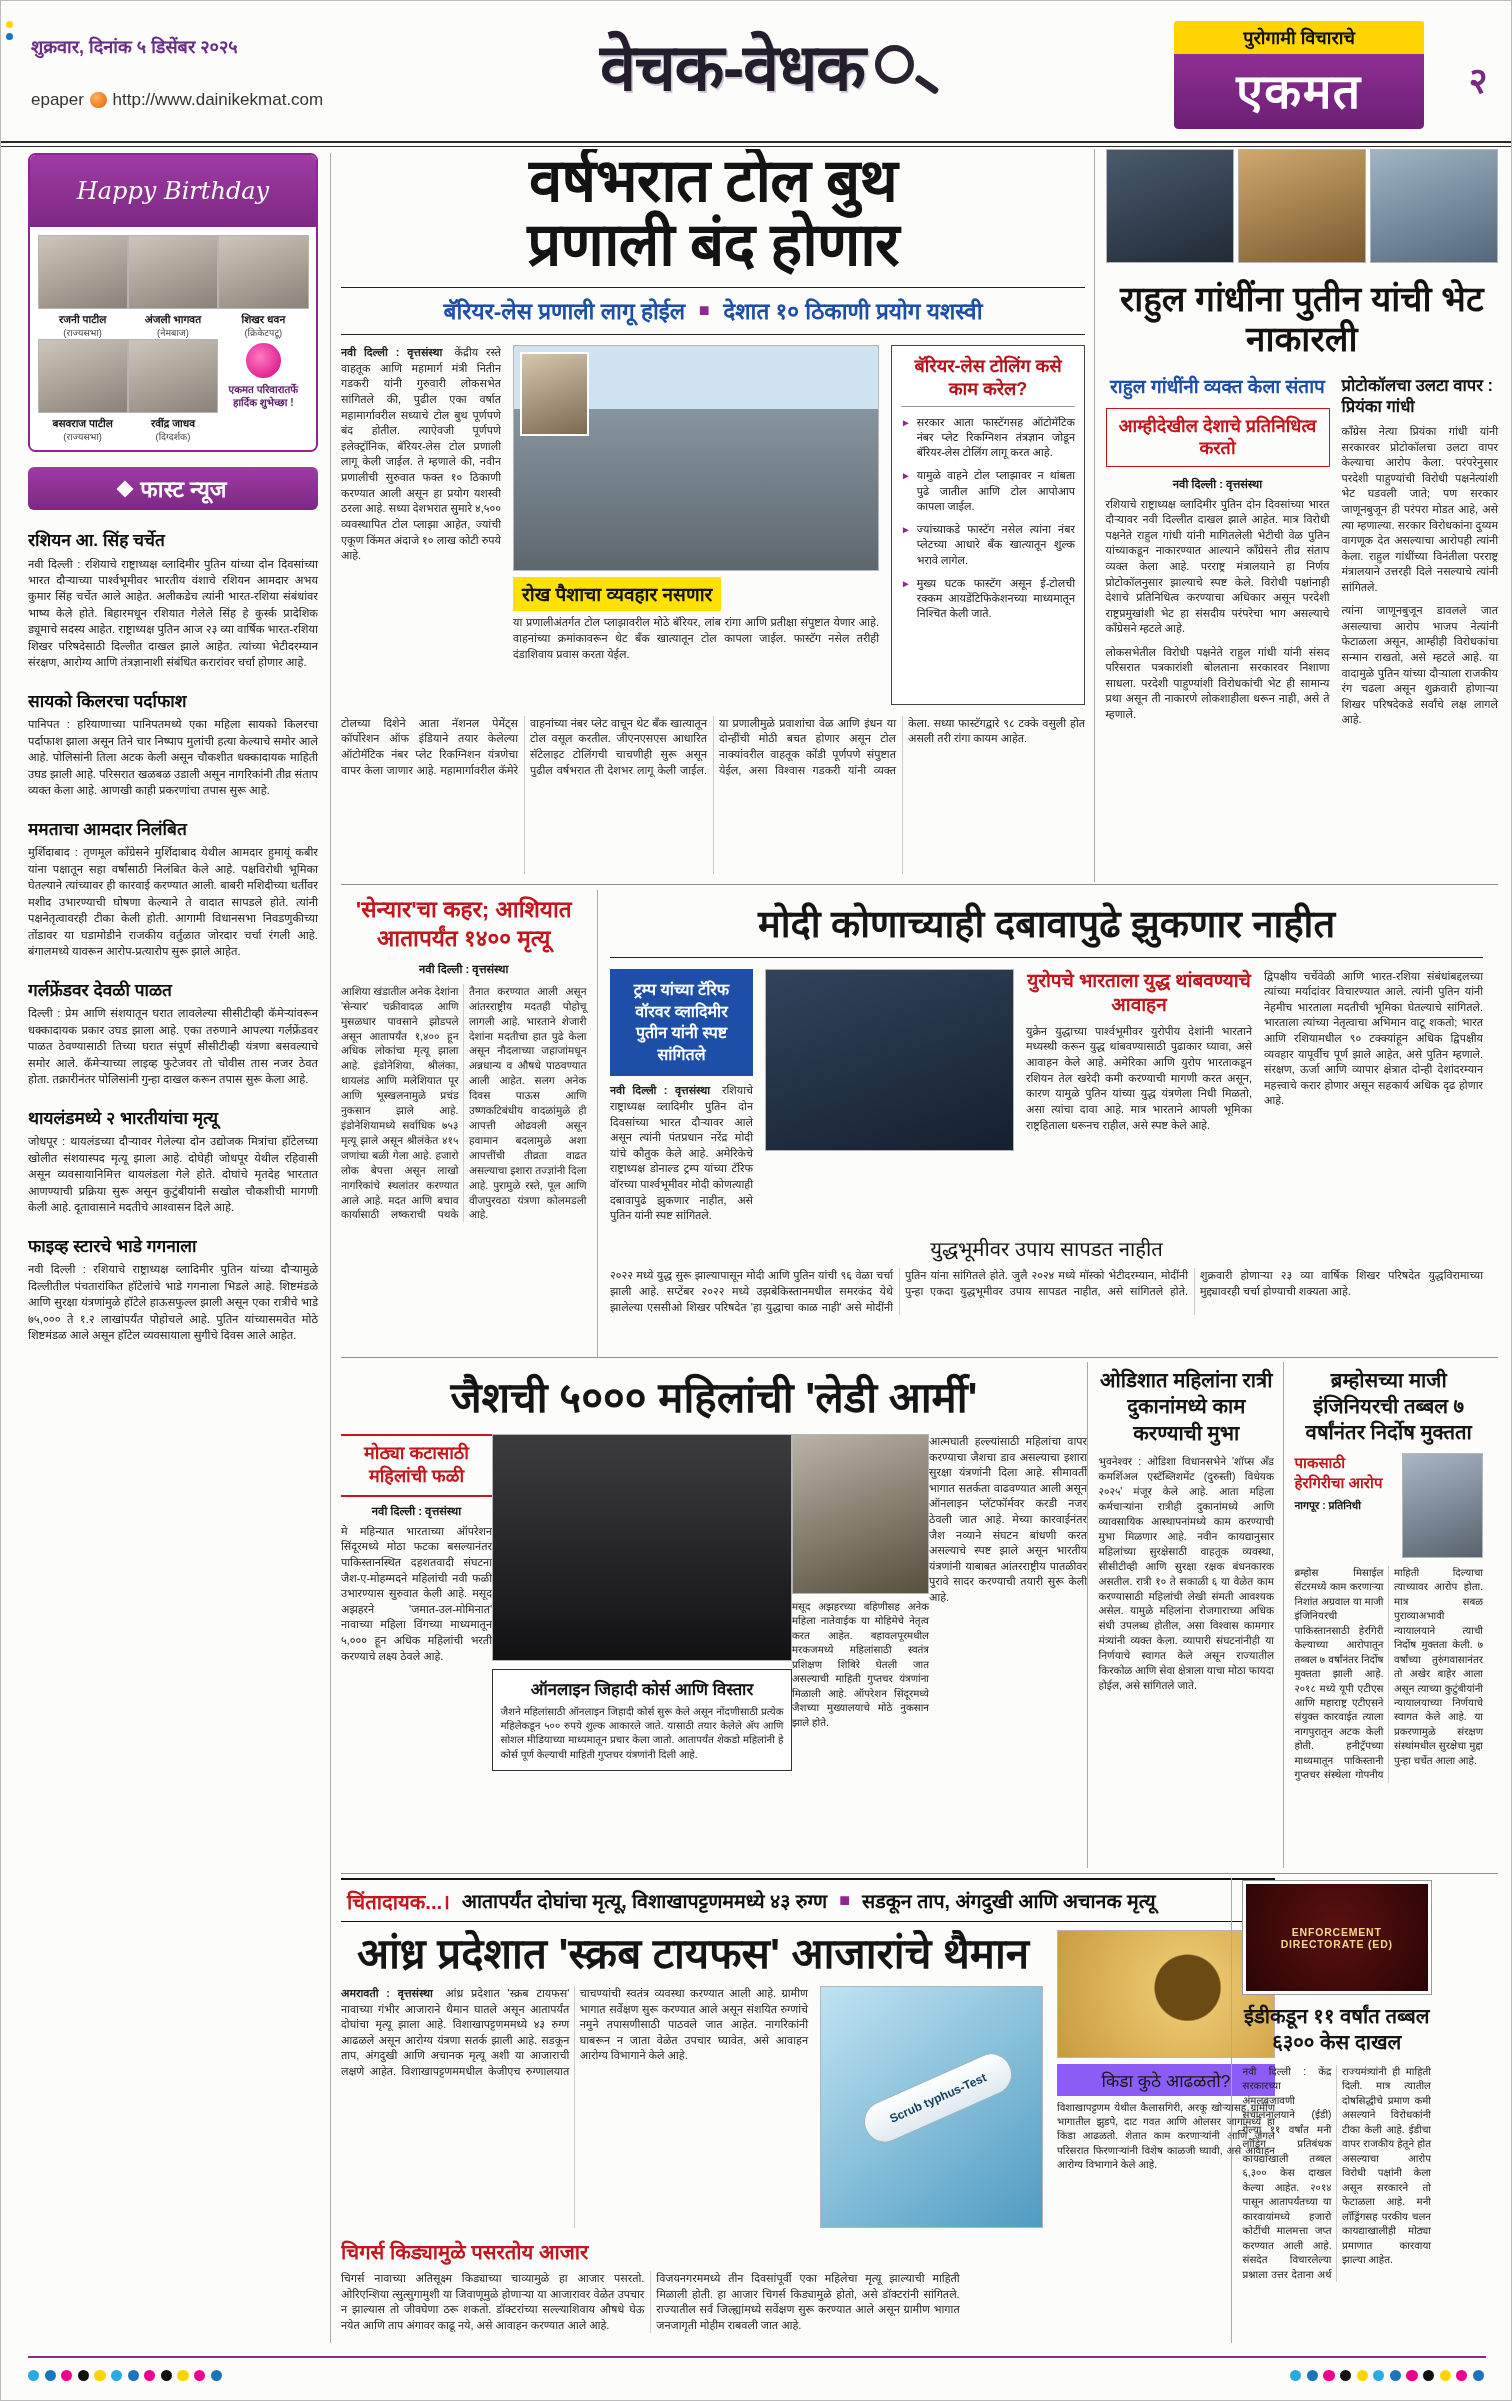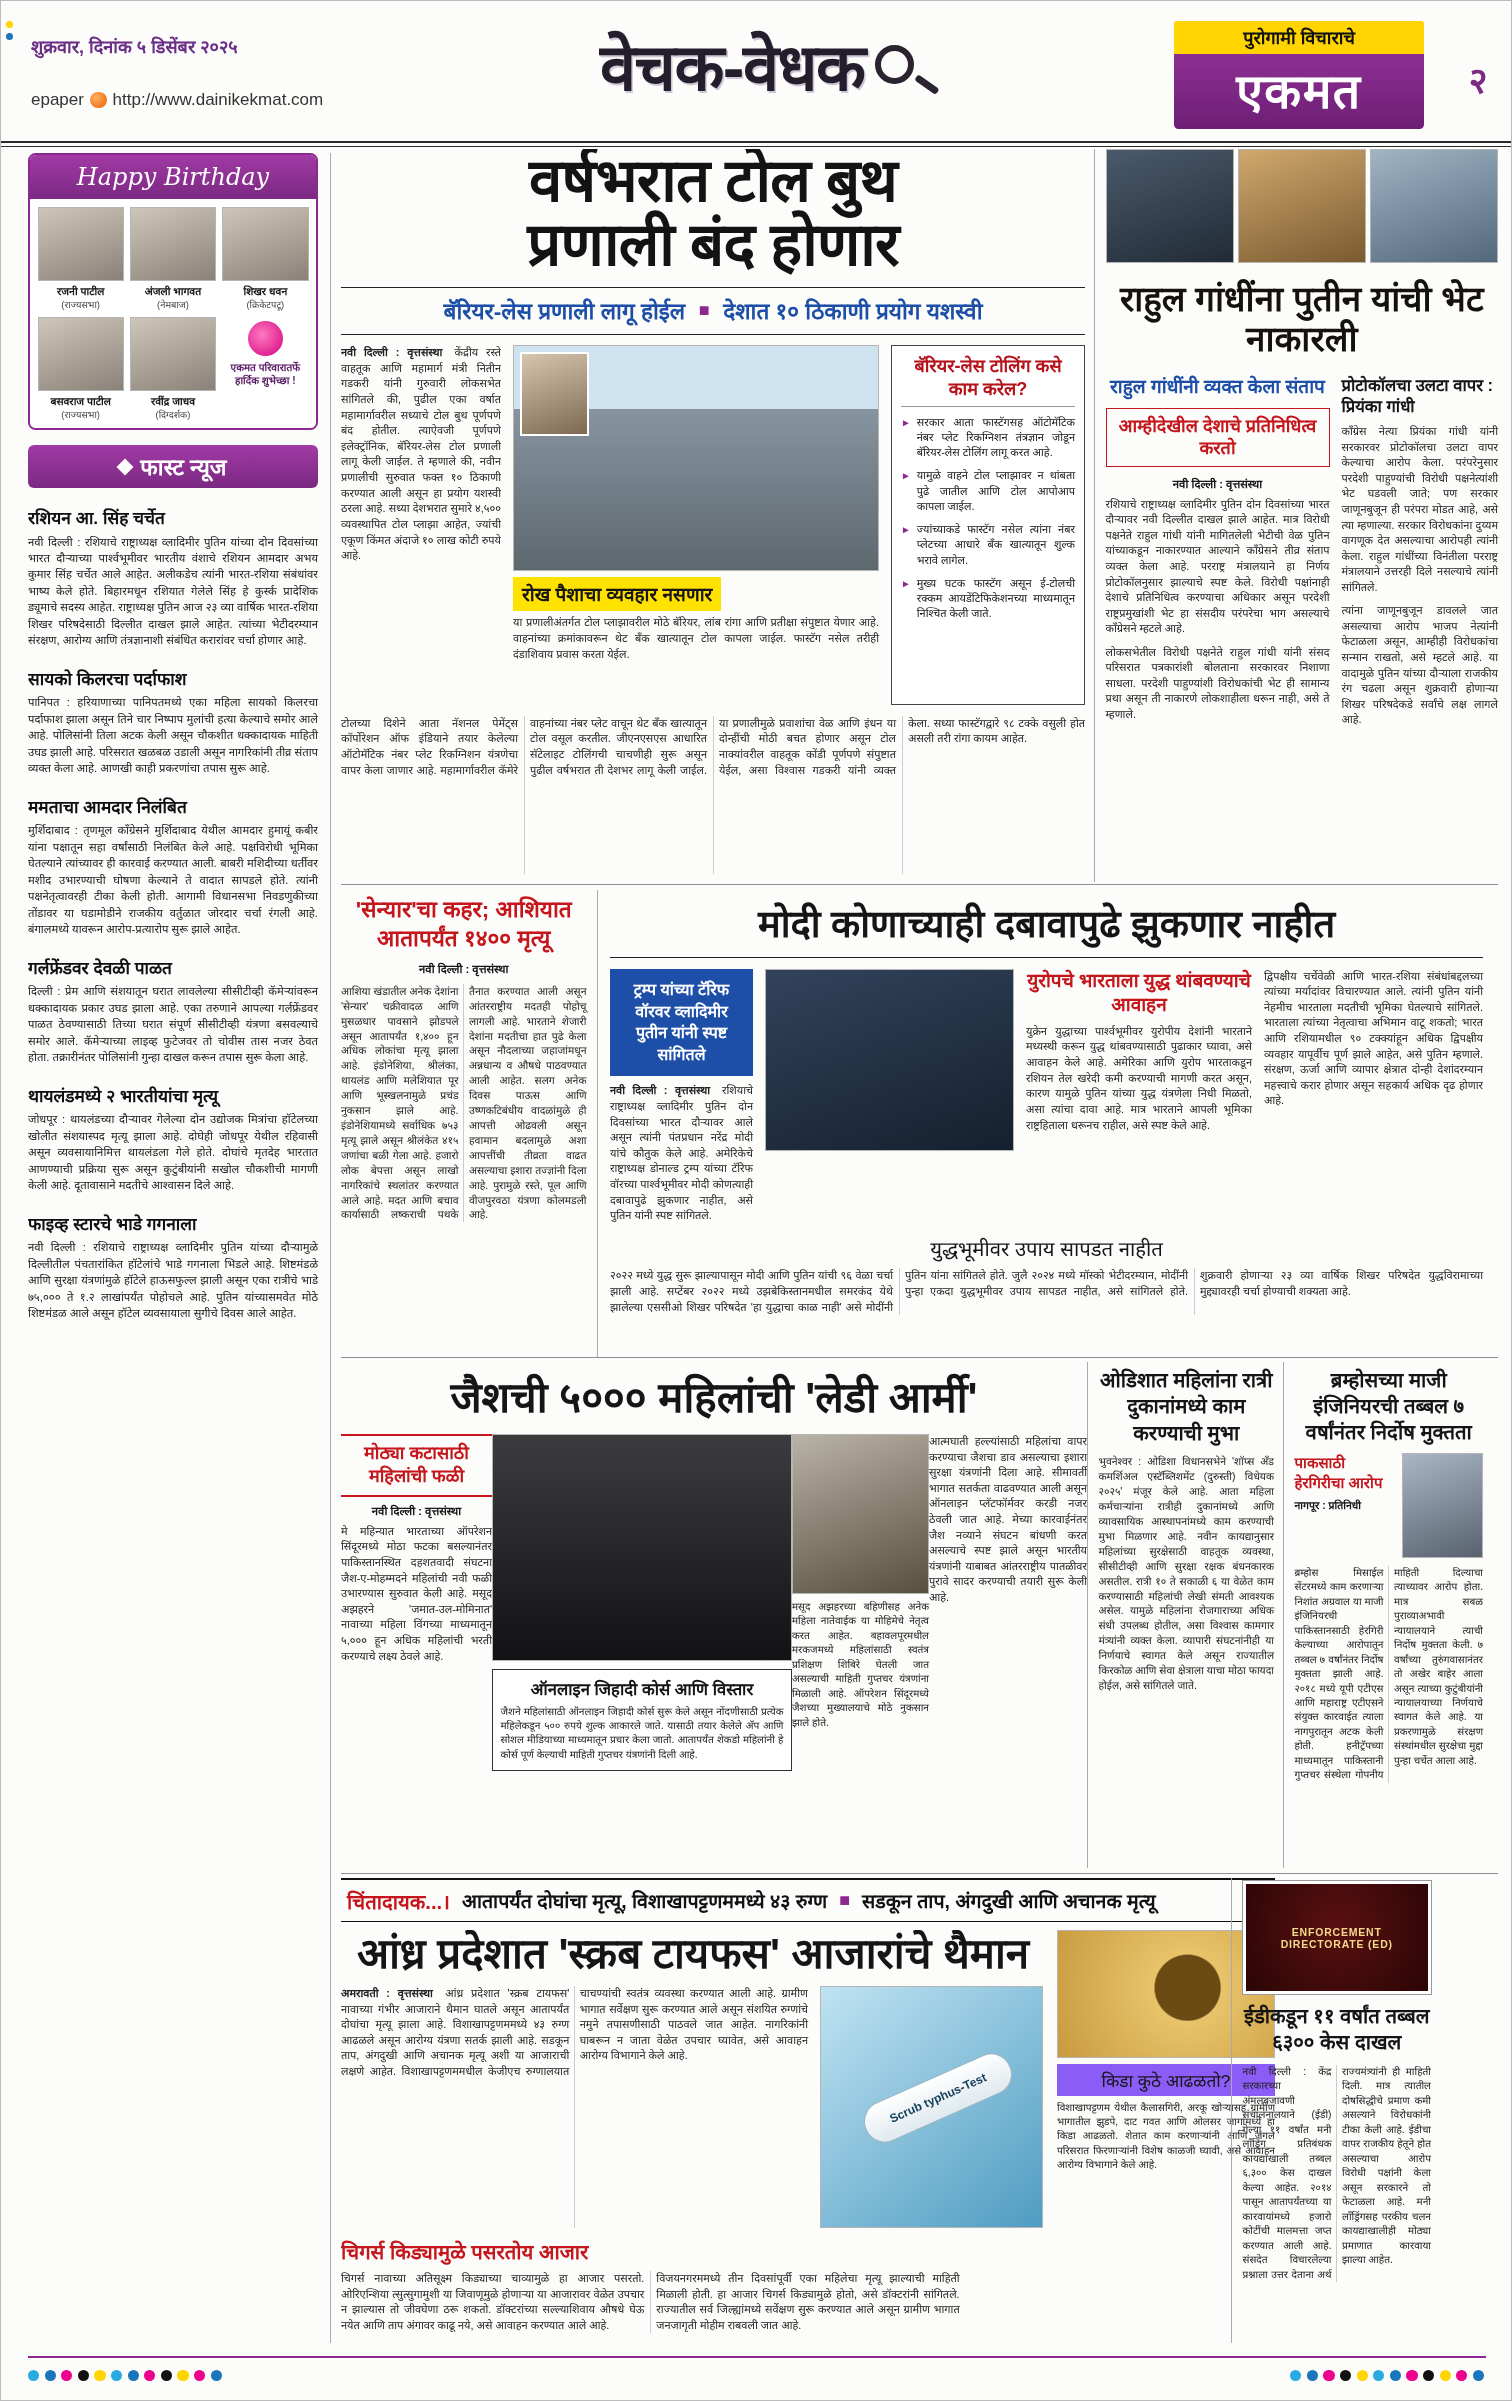--- a/index.html
+++ b/index.html
@@ -27,22 +27,22 @@
   .tagline{background:#ffd400;color:#111;font-size:18px;font-weight:bold;text-align:center;padding:4.5px 0;border-radius:3px 3px 0 0}
   .brand{background:linear-gradient(180deg,#8d2f94,#6d1f74);color:#fff;font-size:48px;font-weight:800;text-align:center;padding:3px 0 7.5px;border-radius:0 0 4.5px 4.5px;letter-spacing:1.5px}
   .pageno{position:absolute;right:25.6px;top:54px;font-size:36px;font-weight:800;color:#7b2982}
   .mast-underrule{left:0;top:145px;width:1512px;height:0.8px;background:#2a2a2a}
   .dot{width:11.3px;height:11.3px;border-radius:50%;display:inline-block}
   .dot.s{width:7.5px;height:7.5px}
   .c-cyan{background:#29abe2}.c-blue{background:#1b75bb}.c-mag{background:#ec008c}.c-yel{background:#ffd400}.c-blk{background:#111}
   
   .left-rail{left:27px;top:152px;width:303px;height:2190px;padding-right:12px;border-right:0.8px solid #aaa;overflow:hidden}
   .bday{border:2.3px solid #8e278f;border-radius:7.5px;overflow:hidden;margin-bottom:15px;background:#fff}
-  .bday-head{background:linear-gradient(180deg,#a13aa5,#7b2982);color:#fff;font-family:"DejaVu Serif","Liberation Serif",serif;font-style:italic;font-size:24px;text-align:center;padding:8px 0}
-  .bday-grid{display:grid;grid-template-columns:repeat(3,1fr);gap:6px;padding:7.5px}
+  .bday-head{background:linear-gradient(180deg,#a13aa5,#7b2982);color:#fff;font-family:"DejaVu Serif","Liberation Serif",serif;font-style:italic;font-size:24px;text-align:center;padding:22px 0}
+  .bday-grid{display:grid;grid-template-columns:repeat(3,1fr);gap:0;padding:7.5px}
   .bcell{text-align:center}
   .bphoto{height:74px;background:linear-gradient(160deg,#cfc6bb,#8a8178)}
   .bname{font-size:10.5px;font-weight:bold;margin-top:3px}
   .brole{font-size:9.4px;color:#444}
   .flower{width:35px;height:35px;margin:4.5px auto;border-radius:50%;background:radial-gradient(circle at 40% 40%,#ff7ac0,#d4007f)}
   .bwish{font-size:10.2px;font-weight:bold;color:#5a1b67;line-height:1.3}
   .fn-head{background:linear-gradient(180deg,#a13aa5,#7b2982);color:#fff;font-size:22.6px;font-weight:bold;text-align:center;padding:6px 0;border-radius:6px;display:flex;align-items:center;justify-content:center;gap:9px}
   .fn-ic{width:12px;height:12px;background:#fff;transform:rotate(45deg);display:inline-block}
   .fn-item{margin-top:18px}
   .fn-item h3{font-size:17.3px;color:#101010;margin-bottom:4.5px}

